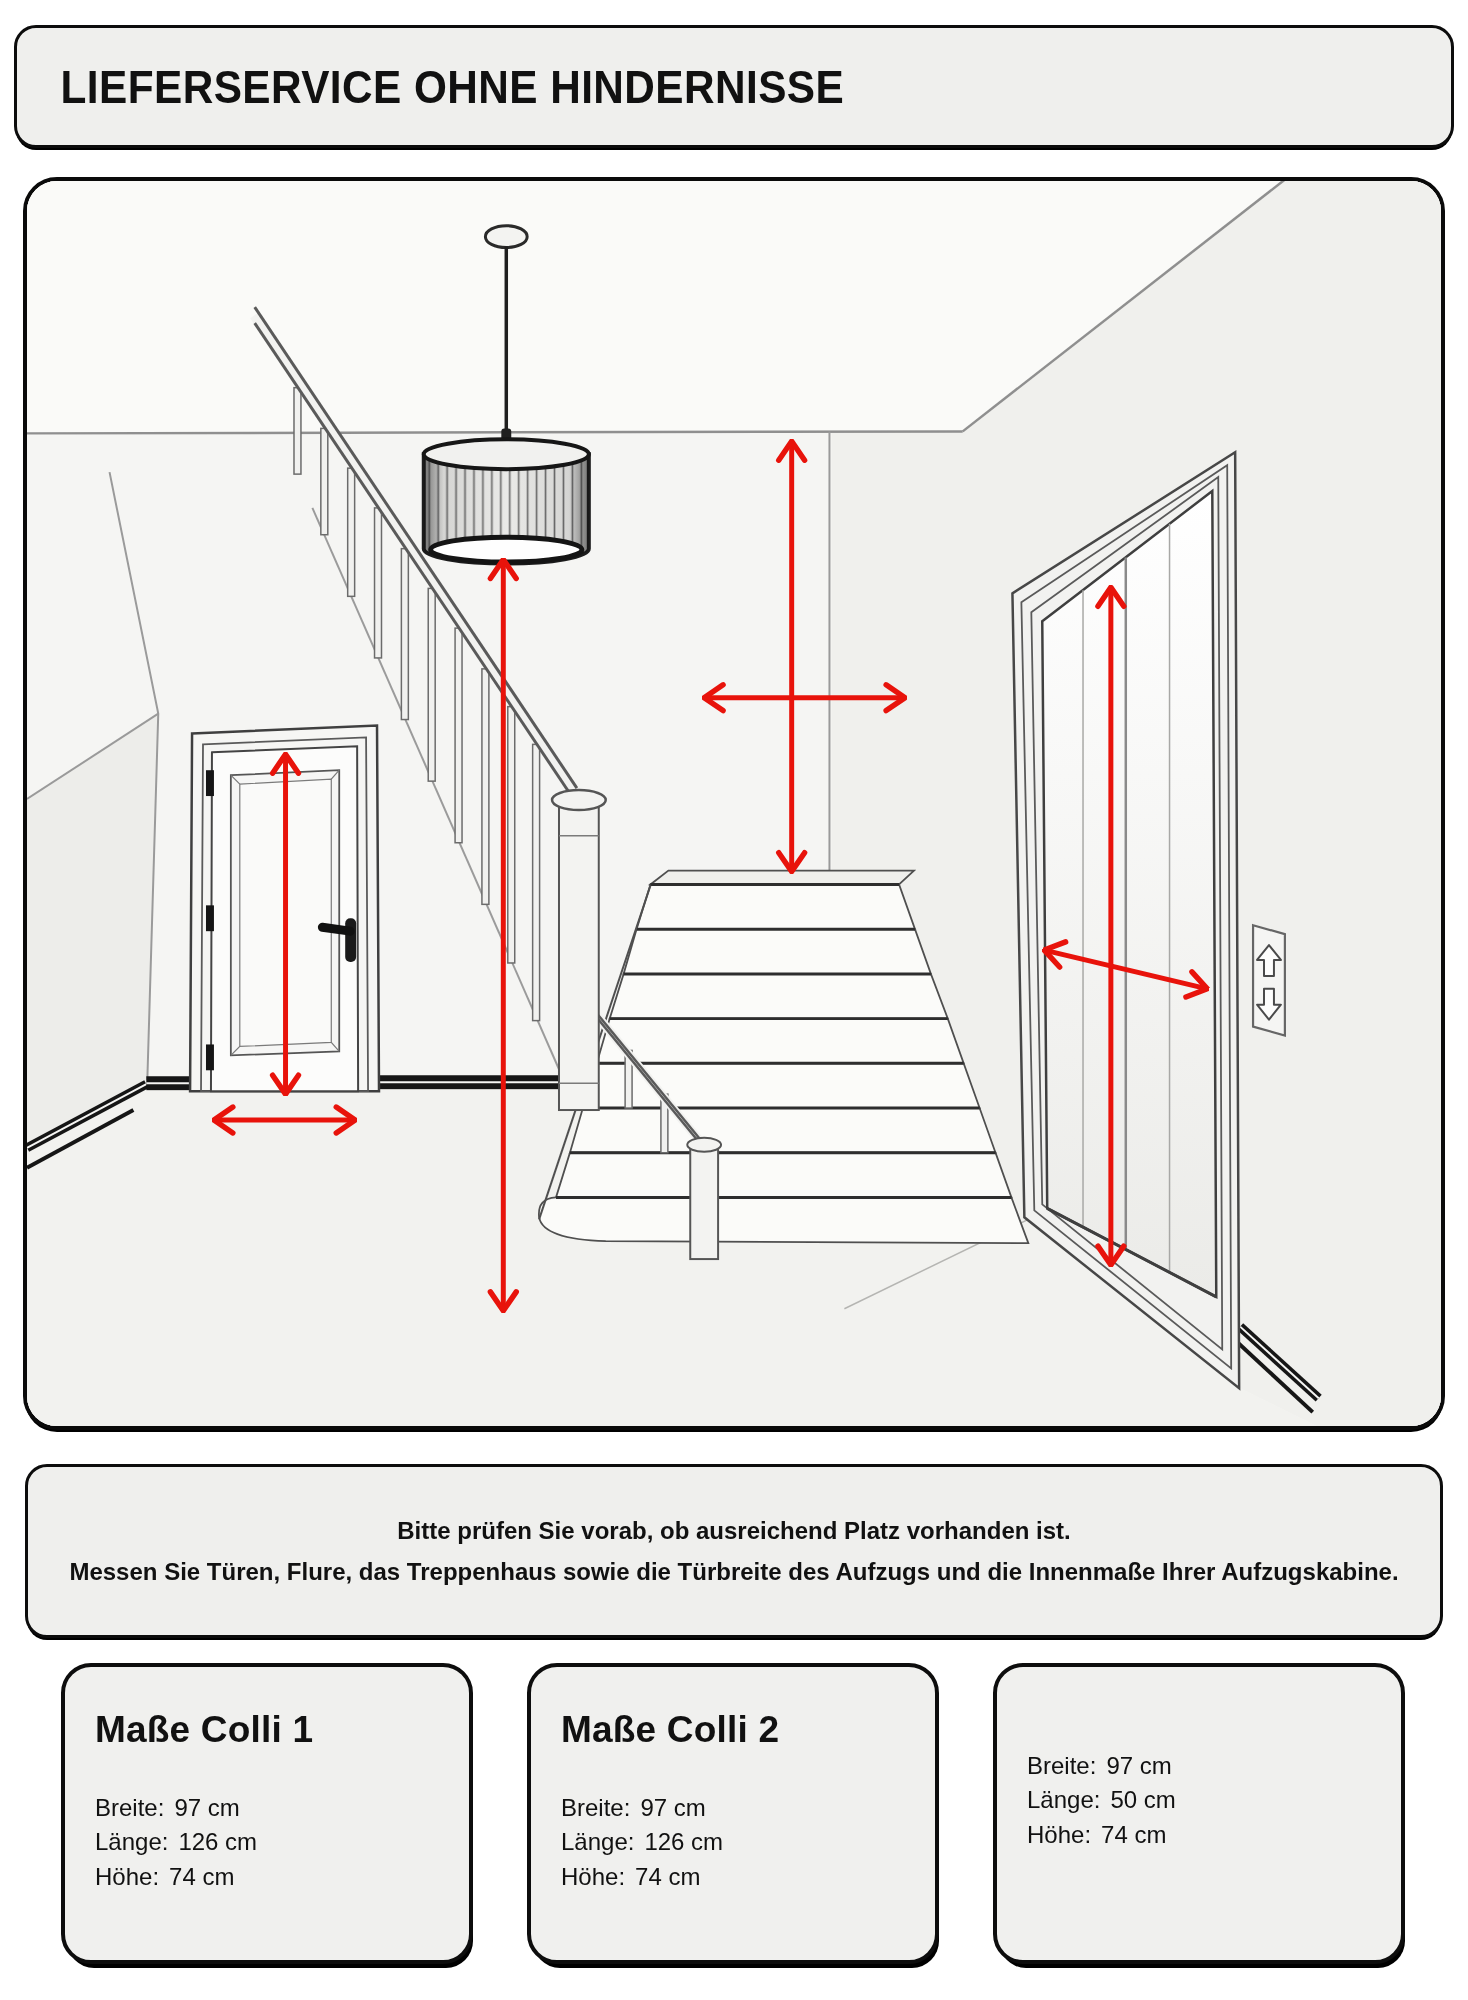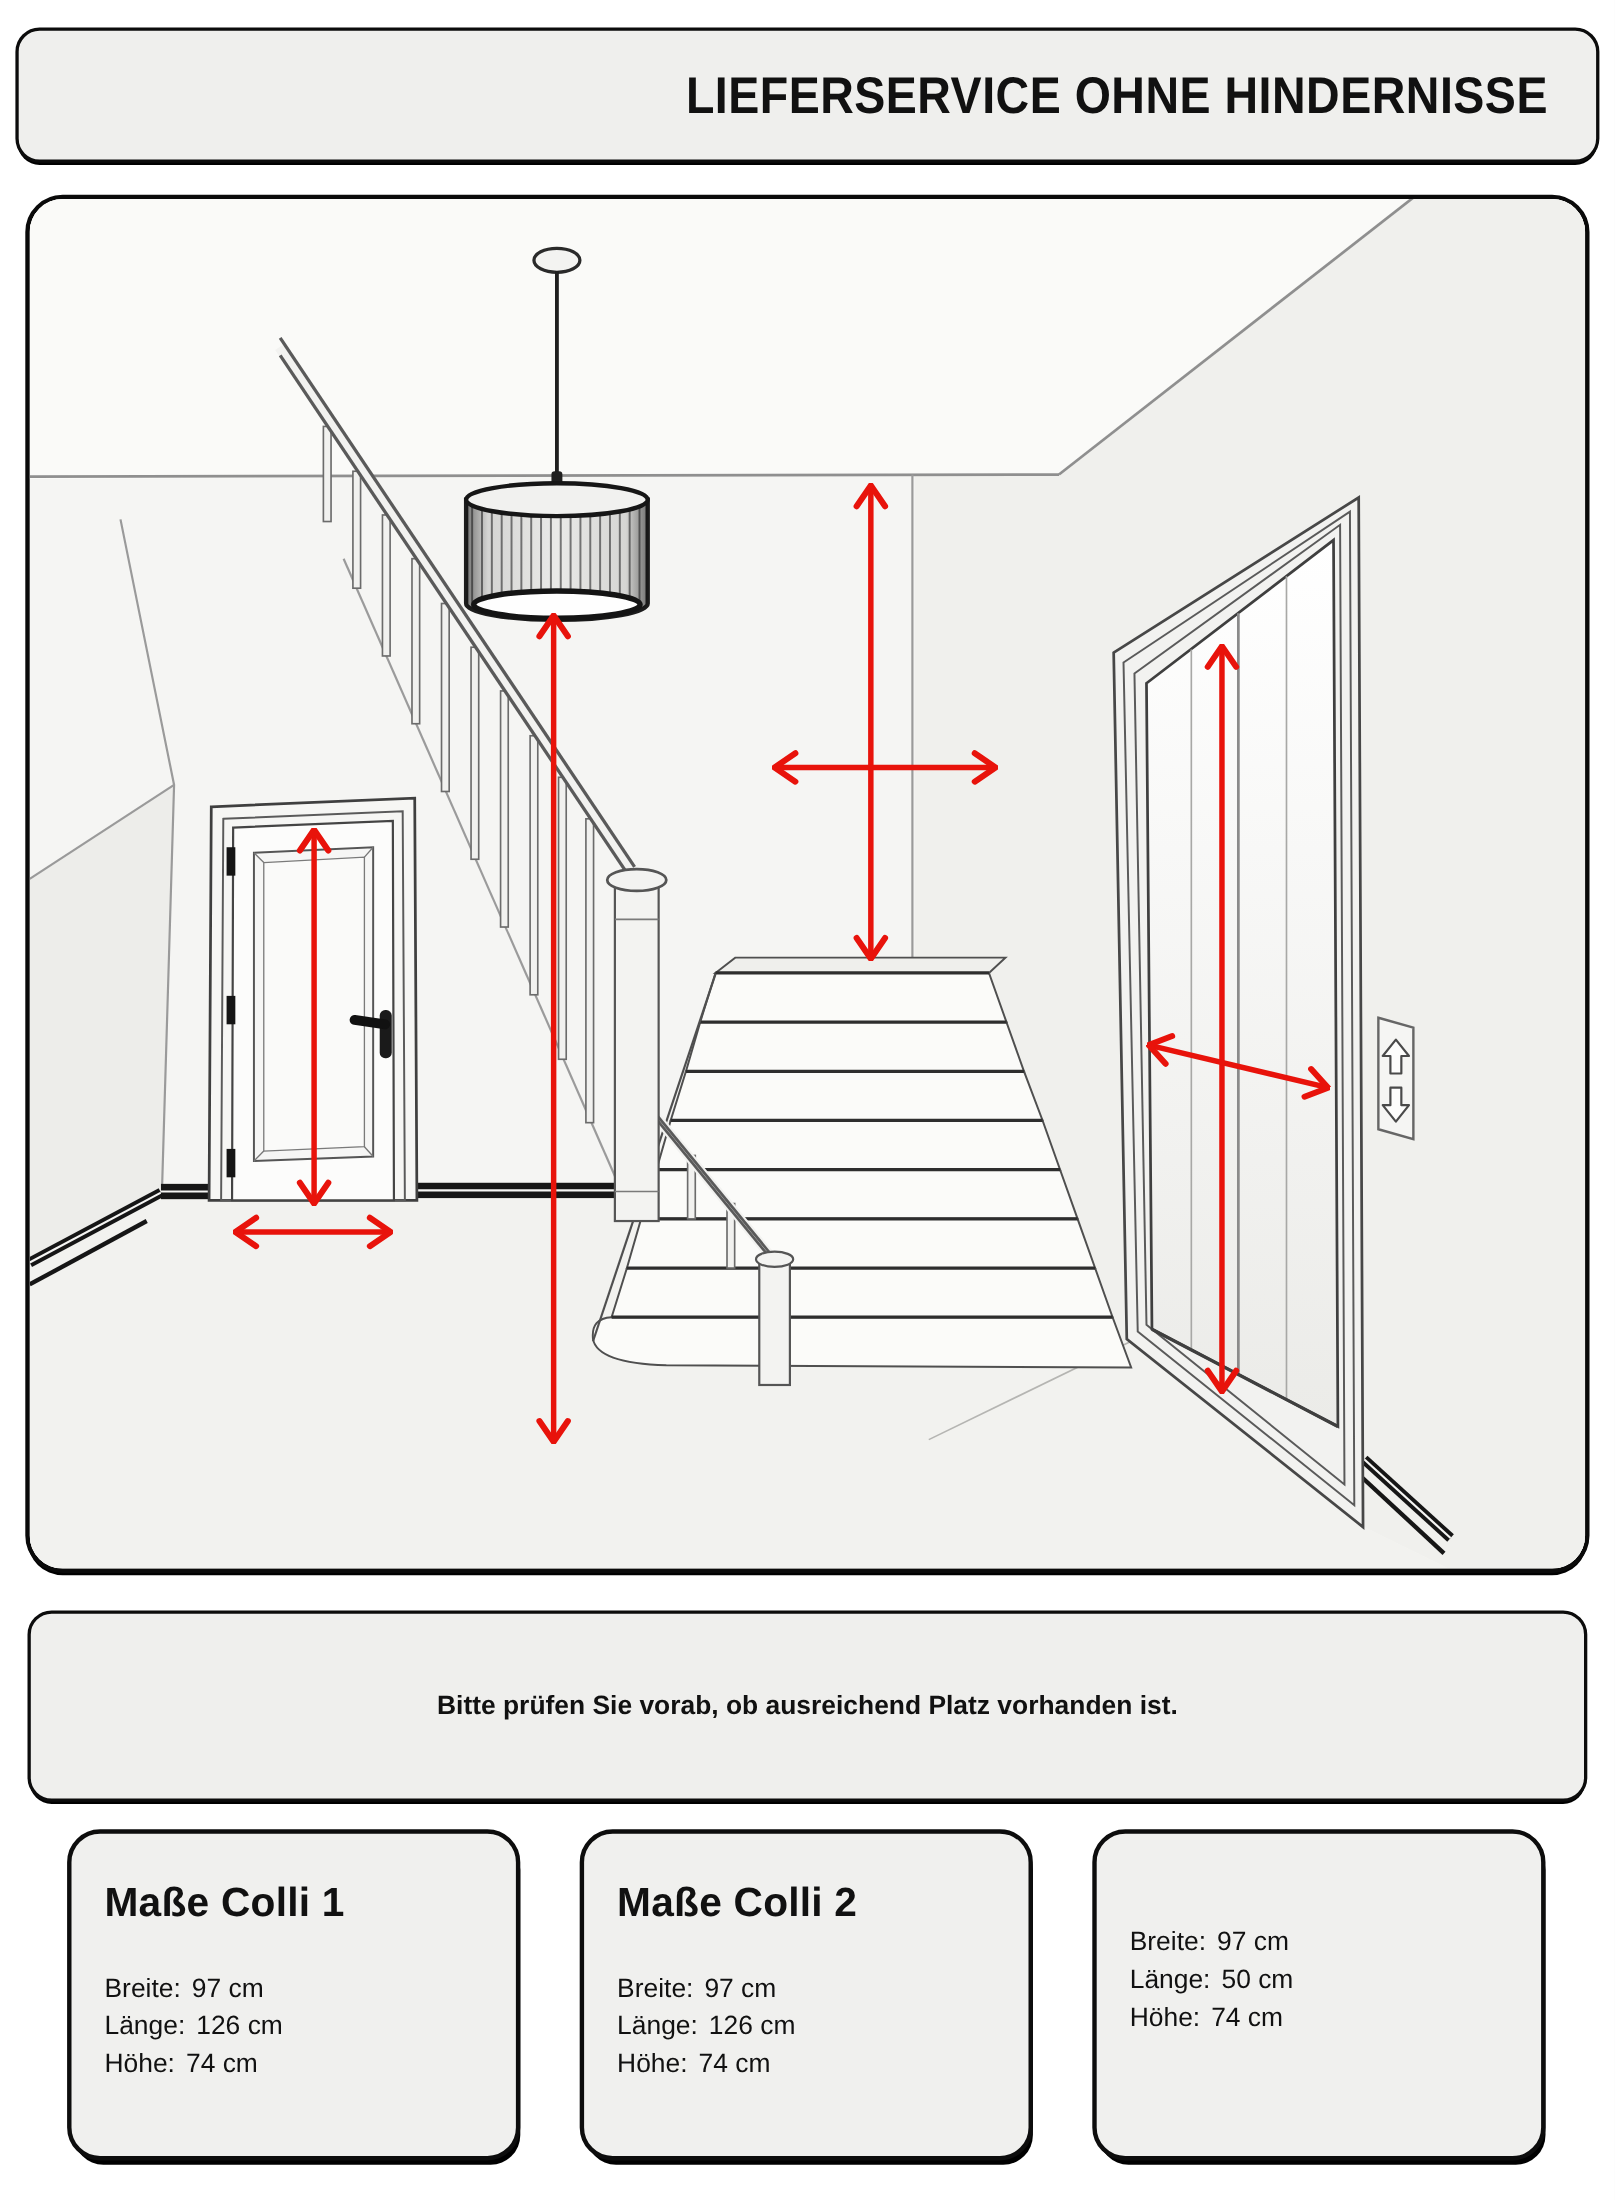--- a/index.html
+++ b/index.html
@@ -3,21 +3,21 @@
 <meta charset="utf-8">
 <style>
   html,body{margin:0;padding:0;}
   body{
     width:1468px;height:2000px;position:relative;background:var(--page-bg,#fff);
     font-family:"Liberation Sans",sans-serif;color:#111;overflow:hidden;
   }
   .banner{
     position:absolute;left:14px;top:25px;width:1440px;height:123px;box-sizing:border-box;
     background:var(--panel-bg,#efefed);border:3px solid #0c0c0c;border-radius:22px;
-    display:flex;align-items:center;justify-content:flex-end;
+    display:flex;align-items:center;justify-content:flex-start;
     box-shadow:0 4px 0 -2px #000;
   }
   .banner h1{
     margin:0;font-size:47px;font-weight:800;letter-spacing:.5px;white-space:nowrap;
     transform:scaleX(.9);
   }
   .scene{
     position:absolute;left:23px;top:177px;width:1422px;height:1253px;box-sizing:border-box;
     background:#f5f5f3;border:4px solid #0a0a0a;border-radius:34px;overflow:hidden;
     box-shadow:0 4px 0 -2px #000;
@@ -213,20 +213,21 @@
       <path d="M792,439 L792,872" marker-start="url(#ah)" marker-end="url(#ah)"></path>
       <path d="M704,697 L906,697" marker-start="url(#ah)" marker-end="url(#ah)"></path>
       <path d="M1113,586 L1113,1268" marker-start="url(#ah)" marker-end="url(#ah)"></path>
       <path d="M1046,951 L1210,990" marker-start="url(#ah)" marker-end="url(#ah)"></path>
     </g>
   </svg>
 </figure>
 
 <section class="notice">
   <p>Bitte prüfen Sie vorab, ob ausreichend Platz vorhanden ist.</p>
+  <p>Messen Sie Türen, Flure, das Treppenhaus sowie die Türbreite des Aufzugs und die Innenmaße Ihrer Aufzugskabine.</p>
 </section>
 
 <article class="card c1">
   <h2>Maße Colli 1</h2>
   <div class="rows">
     <div class="row"><span class="lab">Breite:</span><span>97 cm</span></div>
     <div class="row"><span class="lab">Länge:</span><span>126 cm</span></div>
     <div class="row"><span class="lab">Höhe:</span><span>74 cm</span></div>
   </div>
 </article>

